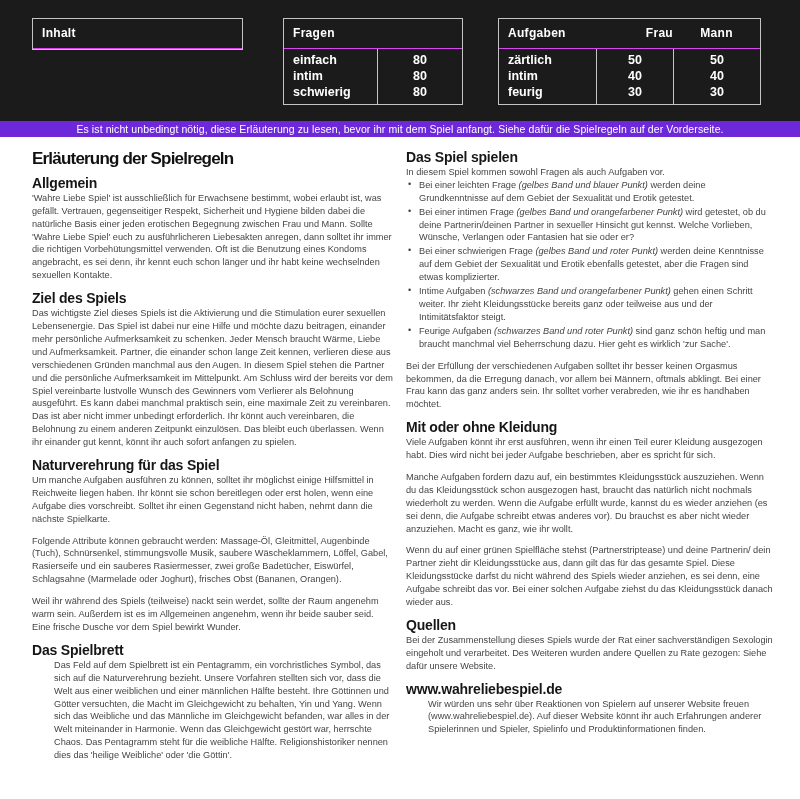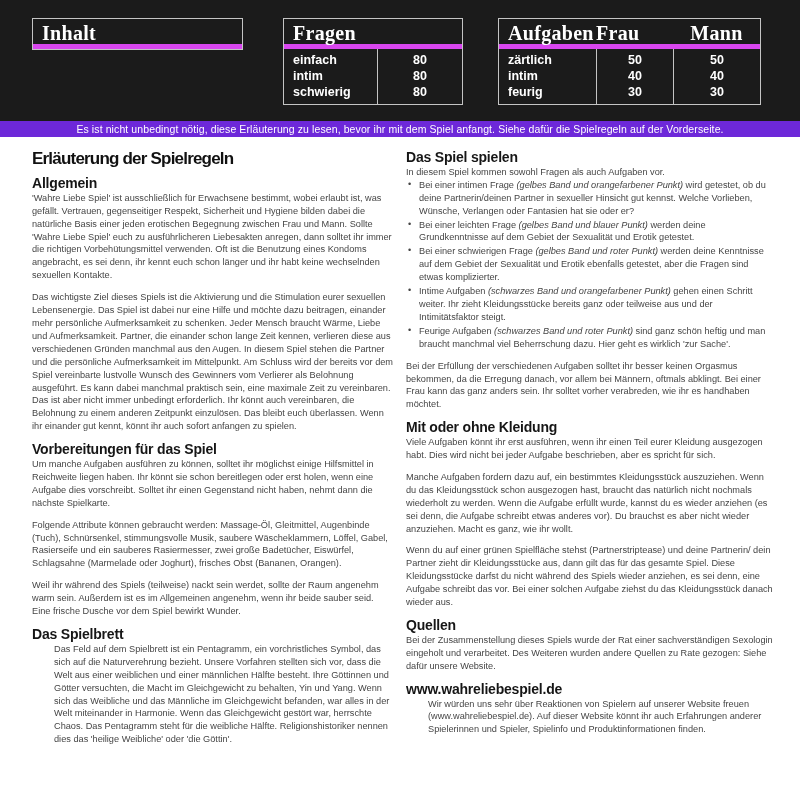--- a/index.html
+++ b/index.html
@@ -12,44 +12,43 @@
   
   .hdr {
     background: #1b1b1b; height: 121px; display: flex;
     align-items: flex-start; padding-top: 18px;
   }
   .box { border: 1px solid #c4c4c4; color: #fff; }
   .box-inhalt  { margin-left: 32px; width: 211px; }
   .box-fragen  { margin-left: 40px; width: 180px; }
   .box-aufgaben{ margin-left: 35px; width: 263px; }
   .box-title-row {
-    border-bottom: 5px solid #d946ef; font-size: 20px; font-weight: bold;
+    border-bottom: 1px solid #d946ef; font-size: 12px; font-weight: bold;
     line-height: 29px; height: 30px; padding-left: 9px; letter-spacing: .3px;
     display: flex;
-    font-family: Liberation Serif, serif;
   }
   .box-body { display: flex; height: 55px; }
   .bcol { padding-top: 3px; font-size: 12.5px; font-weight: bold; line-height: 16px; }
   .bcol .cell { padding-left: 9px; white-space: nowrap; }
   .vline { border-left: 1px solid #c4c4c4; }
   .num-col { text-align: center; padding-left: 0 !important; }
   .num-col .cell { padding-left: 0; }
   
   .w-lab { width: 97px; }
   .w-frau { width: 77px; }
   .w-mann { width: 87px; }
   
   .w-flab { width: 93px; }
   .w-fval { width: 85px; }
   
   .w-i1 { width: 96px; }
   .w-i2 { width: 113px; }
   
   .ah-1 { width: 88px; }
-  .ah-2 { width: 77px; text-align: left; }
+  .ah-2 { width: 77px; text-align: right; }
   .ah-3 { width: 87px; text-align: center; }
 
   
   .notice {
     background: #6d28d9; height: 16px; line-height: 16px;
     color: #fff; font-size: 10.5px; text-align: center; letter-spacing: .1px;
   }
 
   
   .content {
@@ -131,37 +130,38 @@
   <div class="notice">Es ist nicht unbedingt nötig, diese Erläuterung zu lesen, bevor ihr mit dem Spiel anfangt. Siehe dafür die Spielregeln auf der Vorderseite.</div>
 
   <div class="content">
 
     <div class="col col-l">
       <div class="main-title">Erläuterung der Spielregeln</div>
 
       <div class="sec first">Allgemein</div>
       <p class="para">'Wahre Liebe Spiel' ist ausschließlich für Erwachsene bestimmt, wobei erlaubt ist, was gefällt. Vertrauen, gegenseitiger Respekt, Sicherheit und Hygiene bilden dabei die natürliche Basis einer jeden erotischen Begegnung zwischen Frau und Mann. Sollte 'Wahre Liebe Spiel' euch zu ausführlicheren Liebesakten anregen, dann solltet ihr immer die richtigen Vorbehütungsmittel verwenden. Oft ist die Benutzung eines Kondoms angebracht, es sei denn, ihr kennt euch schon länger und ihr habt keine wechselnden sexuellen Kontakte.</p>
 
+      <div class="sec">Ziel des Spiels</div>
       <p class="para">Das wichtigste Ziel dieses Spiels ist die Aktivierung und die Stimulation eurer sexuellen Lebensenergie. Das Spiel ist dabei nur eine Hilfe und möchte dazu beitragen, einander mehr persönliche Aufmerksamkeit zu schenken. Jeder Mensch braucht Wärme, Liebe und Aufmerksamkeit. Partner, die einander schon lange Zeit kennen, verlieren diese aus verschiedenen Gründen manchmal aus den Augen. In diesem Spiel stehen die Partner und die persönliche Aufmerksamkeit im Mittelpunkt. Am Schluss wird der bereits vor dem Spiel vereinbarte lustvolle Wunsch des Gewinners vom Verlierer als Belohnung ausgeführt. Es kann dabei manchmal praktisch sein, eine maximale Zeit zu vereinbaren. Das ist aber nicht immer unbedingt erforderlich. Ihr könnt auch vereinbaren, die Belohnung zu einem anderen Zeitpunkt einzulösen. Das bleibt euch überlassen. Wenn ihr einander gut kennt, könnt ihr auch sofort anfangen zu spielen.</p>
 
-      <div class="sec">Vorbereitungen für das Spiel</div>
+      <div class="sec">Naturverehrung für das Spiel</div>
       <p class="para">Um manche Aufgaben ausführen zu können, solltet ihr möglichst einige Hilfsmittel in Reichweite liegen haben. Ihr könnt sie schon bereitlegen oder erst holen, wenn eine Aufgabe dies vorschreibt. Solltet ihr einen Gegenstand nicht haben, nehmt dann die nächste Spielkarte.</p>
       <p class="para">Folgende Attribute können gebraucht werden: Massage-Öl, Gleitmittel, Augenbinde (Tuch), Schnürsenkel, stimmungsvolle Musik, saubere Wäscheklammern, Löffel, Gabel, Rasierseife und ein sauberes Rasiermesser, zwei große Badetücher, Eiswürfel, Schlagsahne (Marmelade oder Joghurt), frisches Obst (Bananen, Orangen).</p>
       <p class="para">Weil ihr während des Spiels (teilweise) nackt sein werdet, sollte der Raum angenehm warm sein. Außerdem ist es im Allgemeinen angenehm, wenn ihr beide sauber seid. Eine frische Dusche vor dem Spiel bewirkt Wunder.</p>
 
       <div class="sec">Das Spielbrett</div>
       <p class="para">Das Feld auf dem Spielbrett ist ein Pentagramm, ein vorchristliches Symbol, das sich auf die Naturverehrung bezieht. Unsere Vorfahren stellten sich vor, dass die Welt aus einer weiblichen und einer männlichen Hälfte besteht. Ihre Göttinnen und Götter versuchten, die Macht im Gleichgewicht zu behalten, Yin und Yang. Wenn sich das Weibliche und das Männliche im Gleichgewicht befanden, war alles in der Welt miteinander in Harmonie. Wenn das Gleichgewicht gestört war, herrschte Chaos. Das Pentagramm steht für die weibliche Hälfte. Religionshistoriker nennen dies das 'heilige Weibliche' oder 'die Göttin'.</p>
     </div>
 
     <div class="col col-r">
       <div class="sec">Das Spiel spielen</div>
       <p class="para" style="margin-bottom:0">In diesem Spiel kommen sowohl Fragen als auch Aufgaben vor.</p>
       <ul class="bullets">
+        <li><span>Bei einer leichten Frage </span><span class="it">(gelbes Band und blauer Punkt)</span><span> werden deine Grundkenntnisse auf dem Gebiet der Sexualität und Erotik getestet.</span></li>
         <li><span>Bei einer intimen Frage </span><span class="it">(gelbes Band und orangefarbener Punkt)</span><span> wird getestet, ob du deine Partnerin/deinen Partner in sexueller Hinsicht gut kennst. Welche Vorlieben, Wünsche, Verlangen oder Fantasien hat sie oder er?</span></li>
-        <li><span>Bei einer leichten Frage </span><span class="it">(gelbes Band und blauer Punkt)</span><span> werden deine Grundkenntnisse auf dem Gebiet der Sexualität und Erotik getestet.</span></li>
         <li><span>Bei einer schwierigen Frage </span><span class="it">(gelbes Band und roter Punkt)</span><span> werden deine Kenntnisse auf dem Gebiet der Sexualität und Erotik ebenfalls getestet, aber die Fragen sind etwas komplizierter.</span></li>
         <li><span>Intime Aufgaben </span><span class="it">(schwarzes Band und orangefarbener Punkt)</span><span> gehen einen Schritt weiter. Ihr zieht Kleidungsstücke bereits ganz oder teilweise aus und der Intimitätsfaktor steigt.</span></li>
         <li><span>Feurige Aufgaben </span><span class="it">(schwarzes Band und roter Punkt)</span><span> sind ganz schön heftig und man braucht manchmal viel Beherrschung dazu. Hier geht es wirklich 'zur Sache'.</span></li>
       </ul>
       <p class="para">Bei der Erfüllung der verschiedenen Aufgaben solltet ihr besser keinen Orgasmus bekommen, da die Erregung danach, vor allem bei Männern, oftmals abklingt. Bei einer Frau kann das ganz anders sein. Ihr solltet vorher verabreden, wie ihr es handhaben möchtet.</p>
 
       <div class="sec">Mit oder ohne Kleidung</div>
       <p class="para">Viele Aufgaben könnt ihr erst ausführen, wenn ihr einen Teil eurer Kleidung ausgezogen habt. Dies wird nicht bei jeder Aufgabe beschrieben, aber es spricht für sich.</p>
       <p class="para">Manche Aufgaben fordern dazu auf, ein bestimmtes Kleidungsstück auszuziehen. Wenn du das Kleidungsstück schon ausgezogen hast, braucht das natürlich nicht nochmals wiederholt zu werden. Wenn die Aufgabe erfüllt wurde, kannst du es wieder anziehen (es sei denn, die Aufgabe schreibt etwas anderes vor). Du brauchst es aber nicht wieder anzuziehen. Macht es ganz, wie ihr wollt.</p>
       <p class="para">Wenn du auf einer grünen Spielfläche stehst (Partnerstriptease) und deine Partnerin/ dein Partner zieht dir Kleidungsstücke aus, dann gilt das für das gesamte Spiel. Diese Kleidungsstücke darfst du nicht während des Spiels wieder anziehen, es sei denn, eine Aufgabe schreibt das vor. Bei einer solchen Aufgabe ziehst du das Kleidungsstück danach wieder aus.</p>

